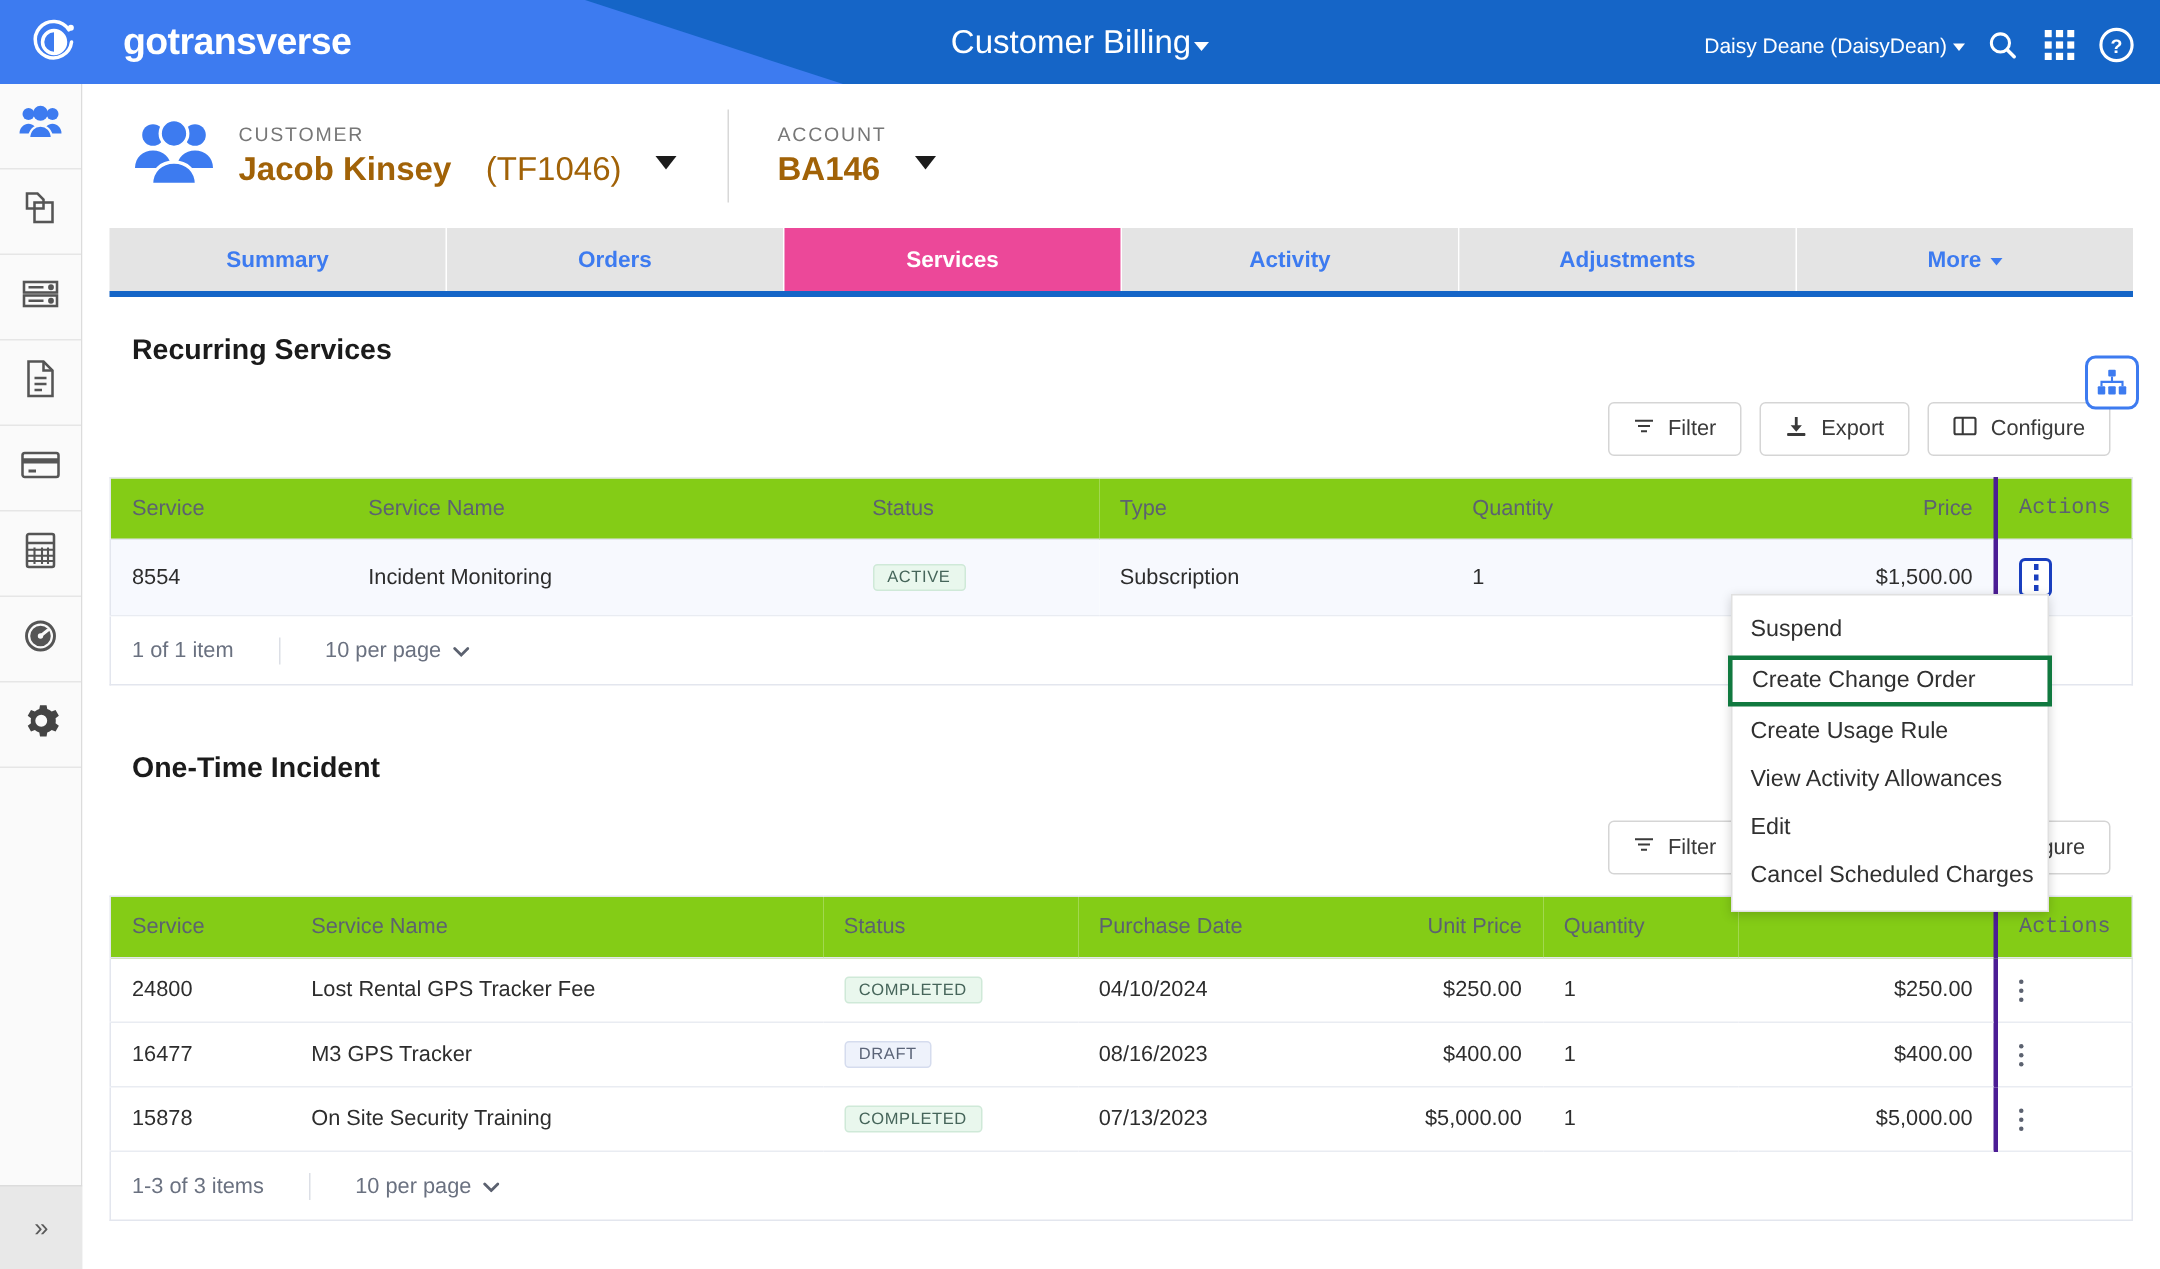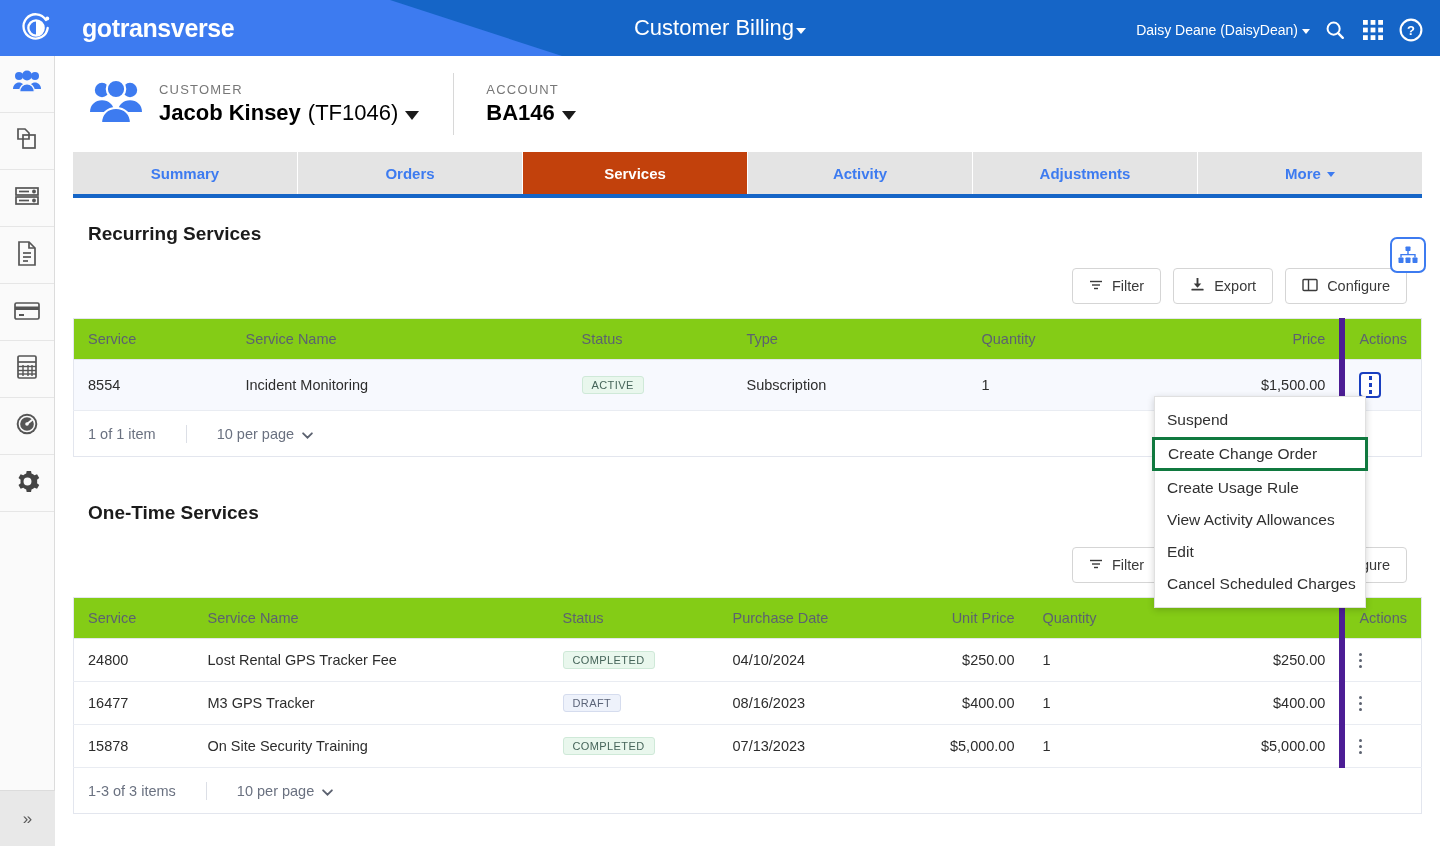--- a/index.html
+++ b/index.html
@@ -78,22 +78,22 @@
     position: relative; height: 96px; padding: 0 0 0 34px;
     display: flex; align-items: center;
   }
   .cust-icon { width: 54px; height: 46px; margin-right: 16px; }
   .ctx-block { display: flex; flex-direction: column; justify-content: center; }
   .ctx-label {
     font-size: 13px; color: #777; letter-spacing: 1.2px; text-transform: uppercase;
     margin-bottom: 3px;
   }
   .ctx-value {
-    font-size: 22px; color: #000000; font-weight: bold;
-    display: flex; align-items: center; gap: 7px; cursor:pointer;
+    font-size: 22px; color: #a16207; font-weight: bold;
+    display: flex; align-items: flex-start; gap: 23px; cursor:pointer;
   }
   .ctx-value .light { font-weight: normal; }
   .caret-dark {
     width: 0; height: 0; border-left: 7px solid transparent;
     border-right: 7px solid transparent; border-top: 9px solid #1b1b1b;
     display: inline-block; margin-top: 4px;
   }
   .ctx-divider {
     width: 1px; height: 62px; background: #d8d8d8; margin: 0 32px 0 34px;
   }
@@ -102,21 +102,21 @@
   .tabs {
     display: flex; height: 46px; margin: 0 18px 0 18px;
     border-bottom: 4px solid #1565c7;
   }
   .tab {
     flex: 1; display: flex; align-items: center; justify-content: center;
     background: #e4e4e4; border-right: 1px solid #ffffff;
     color: #3d7bf0; font-size: 15px; font-weight: bold; cursor: pointer;
   }
   .tab:last-child { border-right: none; }
-  .tab.active { background: #c2410c; color: #fff; }
+  .tab.active { background: #ec4899; color: #fff; }
   .tab .caret-sm {
     width:0;height:0;border-left:4px solid transparent;border-right:4px solid transparent;
     border-top:5px solid #3d7bf0; display:inline-block; margin-left:6px; margin-top:3px;
   }
 
   
   .content { padding: 0 18px; position: relative; }
   .sec-title {
     font-size: 19px; font-weight: bold; color: #1b1b1b;
     margin: 25px 0 0 15px;
@@ -146,21 +146,21 @@
     text-align: left; padding: 12px 14px; height: 37px;
     border-bottom: 1px solid #e3e6ee;
   }
   table.grid td {
     font-size: 14.5px; color: #2d2d2d; padding: 12px 14px; height: 38px;
     border-bottom: 1px solid #e9ecf2;
   }
   table.grid tr.row-alt td { background: #f7f9fe; }
   table.grid td.num, table.grid th.num { text-align: right; }
   table.grid th.actions-col, table.grid td.actions-col {
-    border-left: 6px solid #4c1d95; width: 74px; text-align: right;
+    border-left: 3px solid #4c1d95; width: 74px; text-align: right; font-family: Liberation Mono, monospace;
   }
   .badge {
     display: inline-block; padding: 2px 9px; border-radius: 3px;
     font-size: 11px; letter-spacing: 0.4px;
   }
   .badge.green { background: #e9f7ed; border: 1px solid #cfe9d8; color: #46655a; }
   .badge.blue  { background: #eef2fb; border: 1px solid #d5dcee; color: #5b6478; }
   .kebab {
     width: 12px; display: flex; flex-direction: column; gap: 3px; cursor: pointer;
   }
@@ -485,21 +485,21 @@
       <span class="perpage">
         <span>10 per page</span>
         <span>
           <svg class="chev-dn" viewBox="0 0 12 8">
               <path d="M1 1.5L6 6.5 11 1.5" fill="none" stroke="#5c6270" stroke-width="2.1" stroke-linecap="round"></path>
             </svg>
         </span>
       </span>
     </div>
 
-    <div class="sec-title" style="margin-top:45px">One-Time Services</div>
+    <div class="sec-title" style="margin-top:45px">One-Time Incident</div>
 
     <div class="toolbar">
       <div class="tb-btn">
         <span>
           <svg width="14" height="12" viewBox="0 0 14 12" stroke="#3a3a3a" stroke-width="1.4">
               <line x1="1" y1="2.5" x2="13" y2="2.5"></line>
               <line x1="3" y1="6" x2="11" y2="6"></line>
               <line x1="5" y1="9.5" x2="9" y2="9.5"></line>
             </svg>
         </span>

